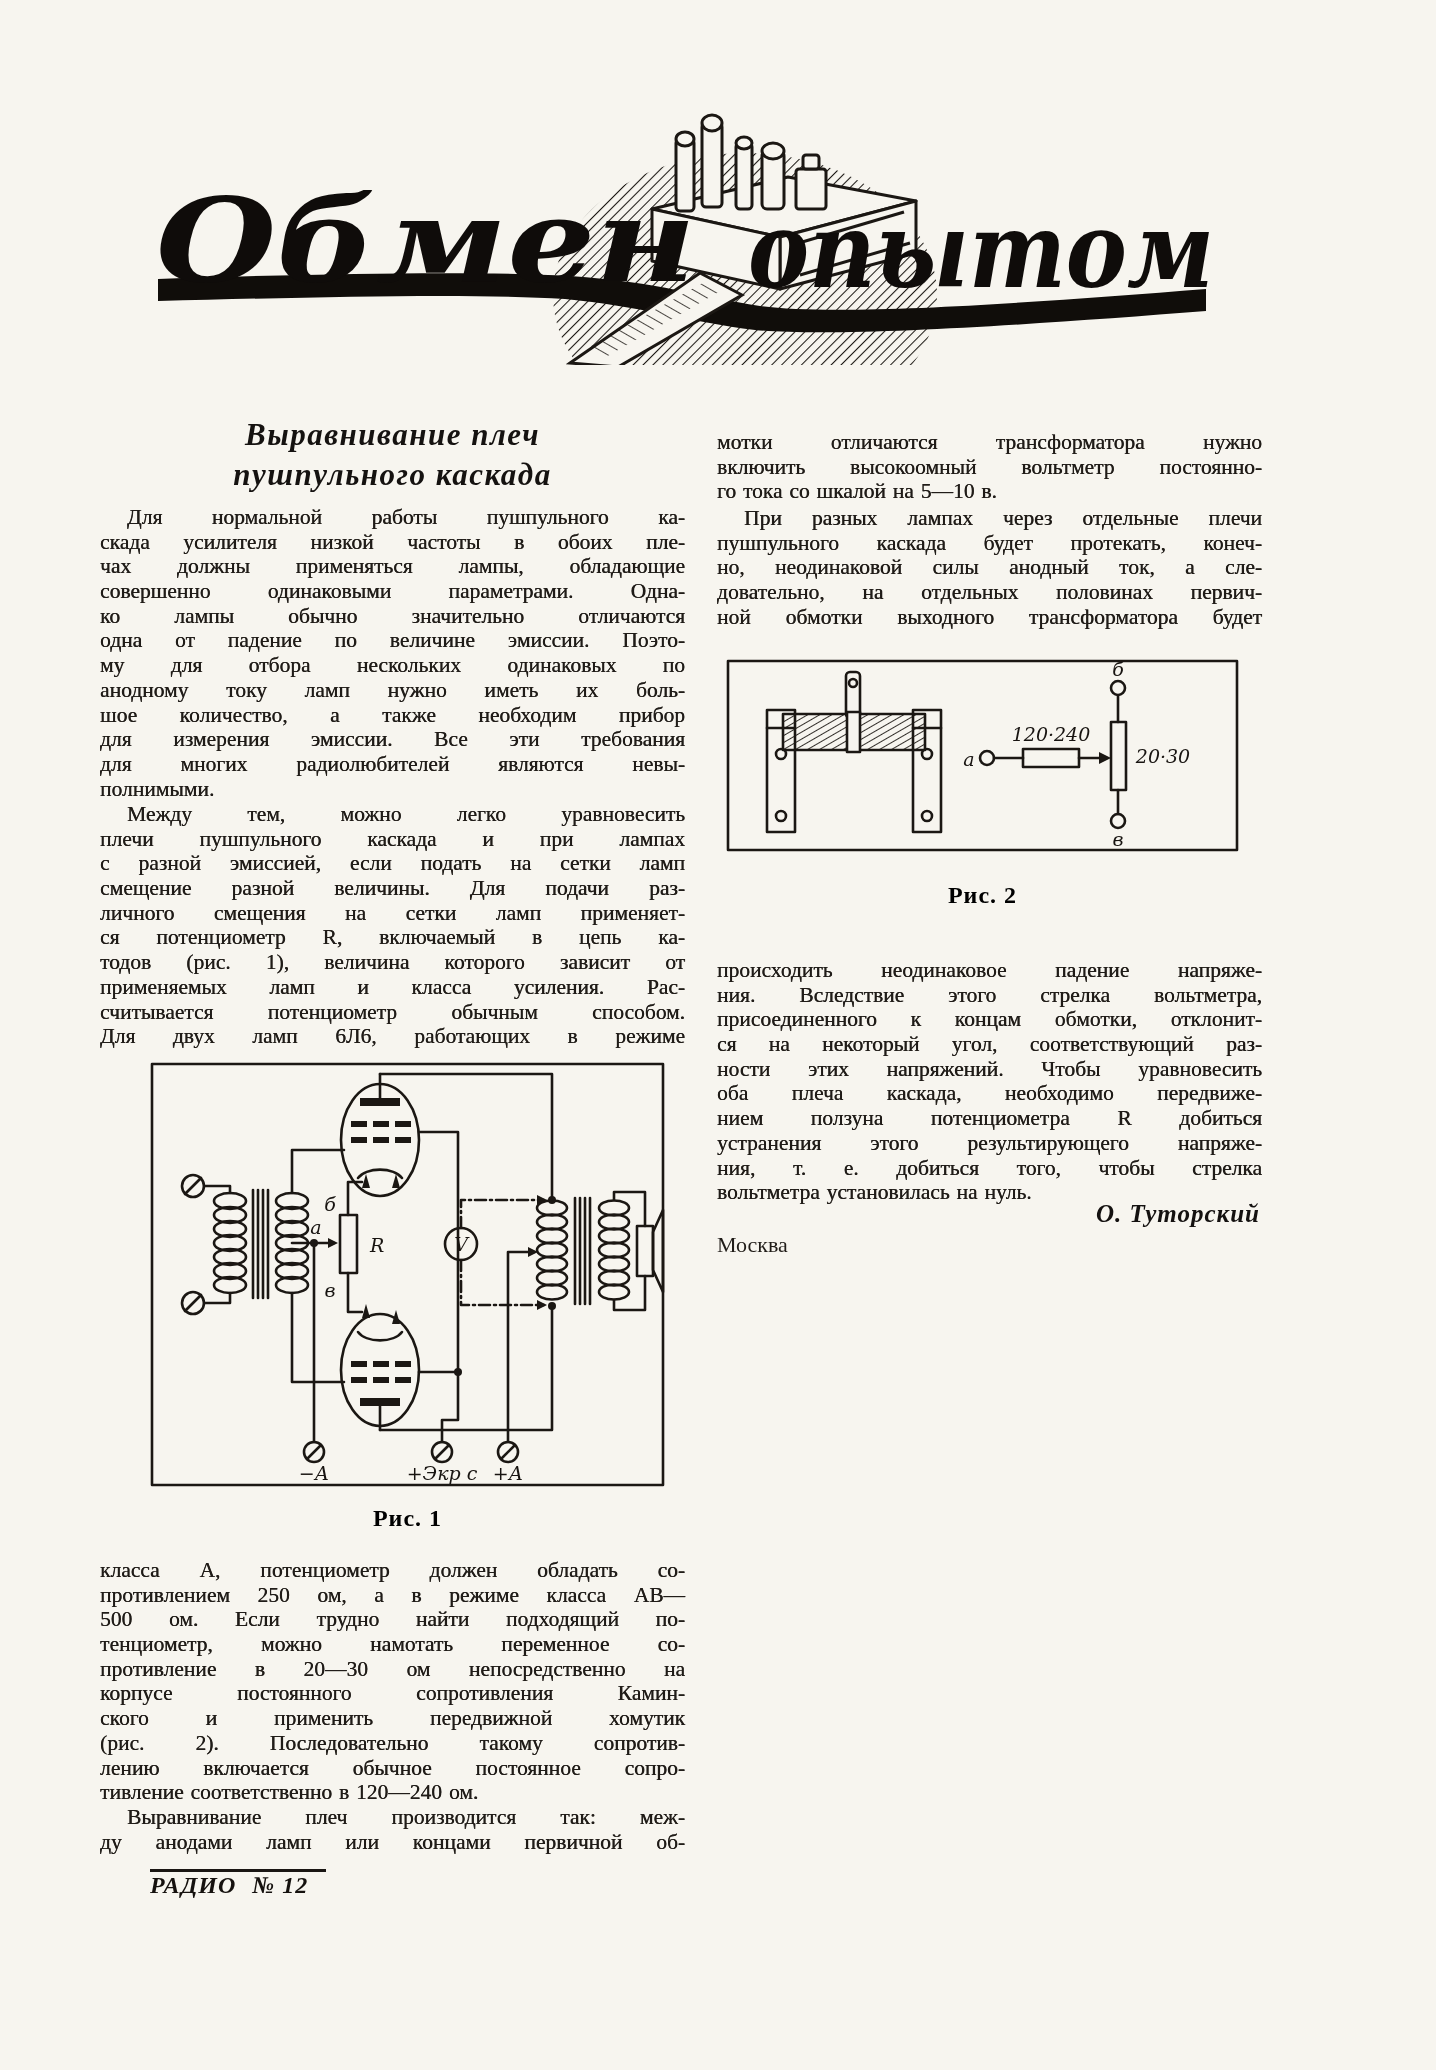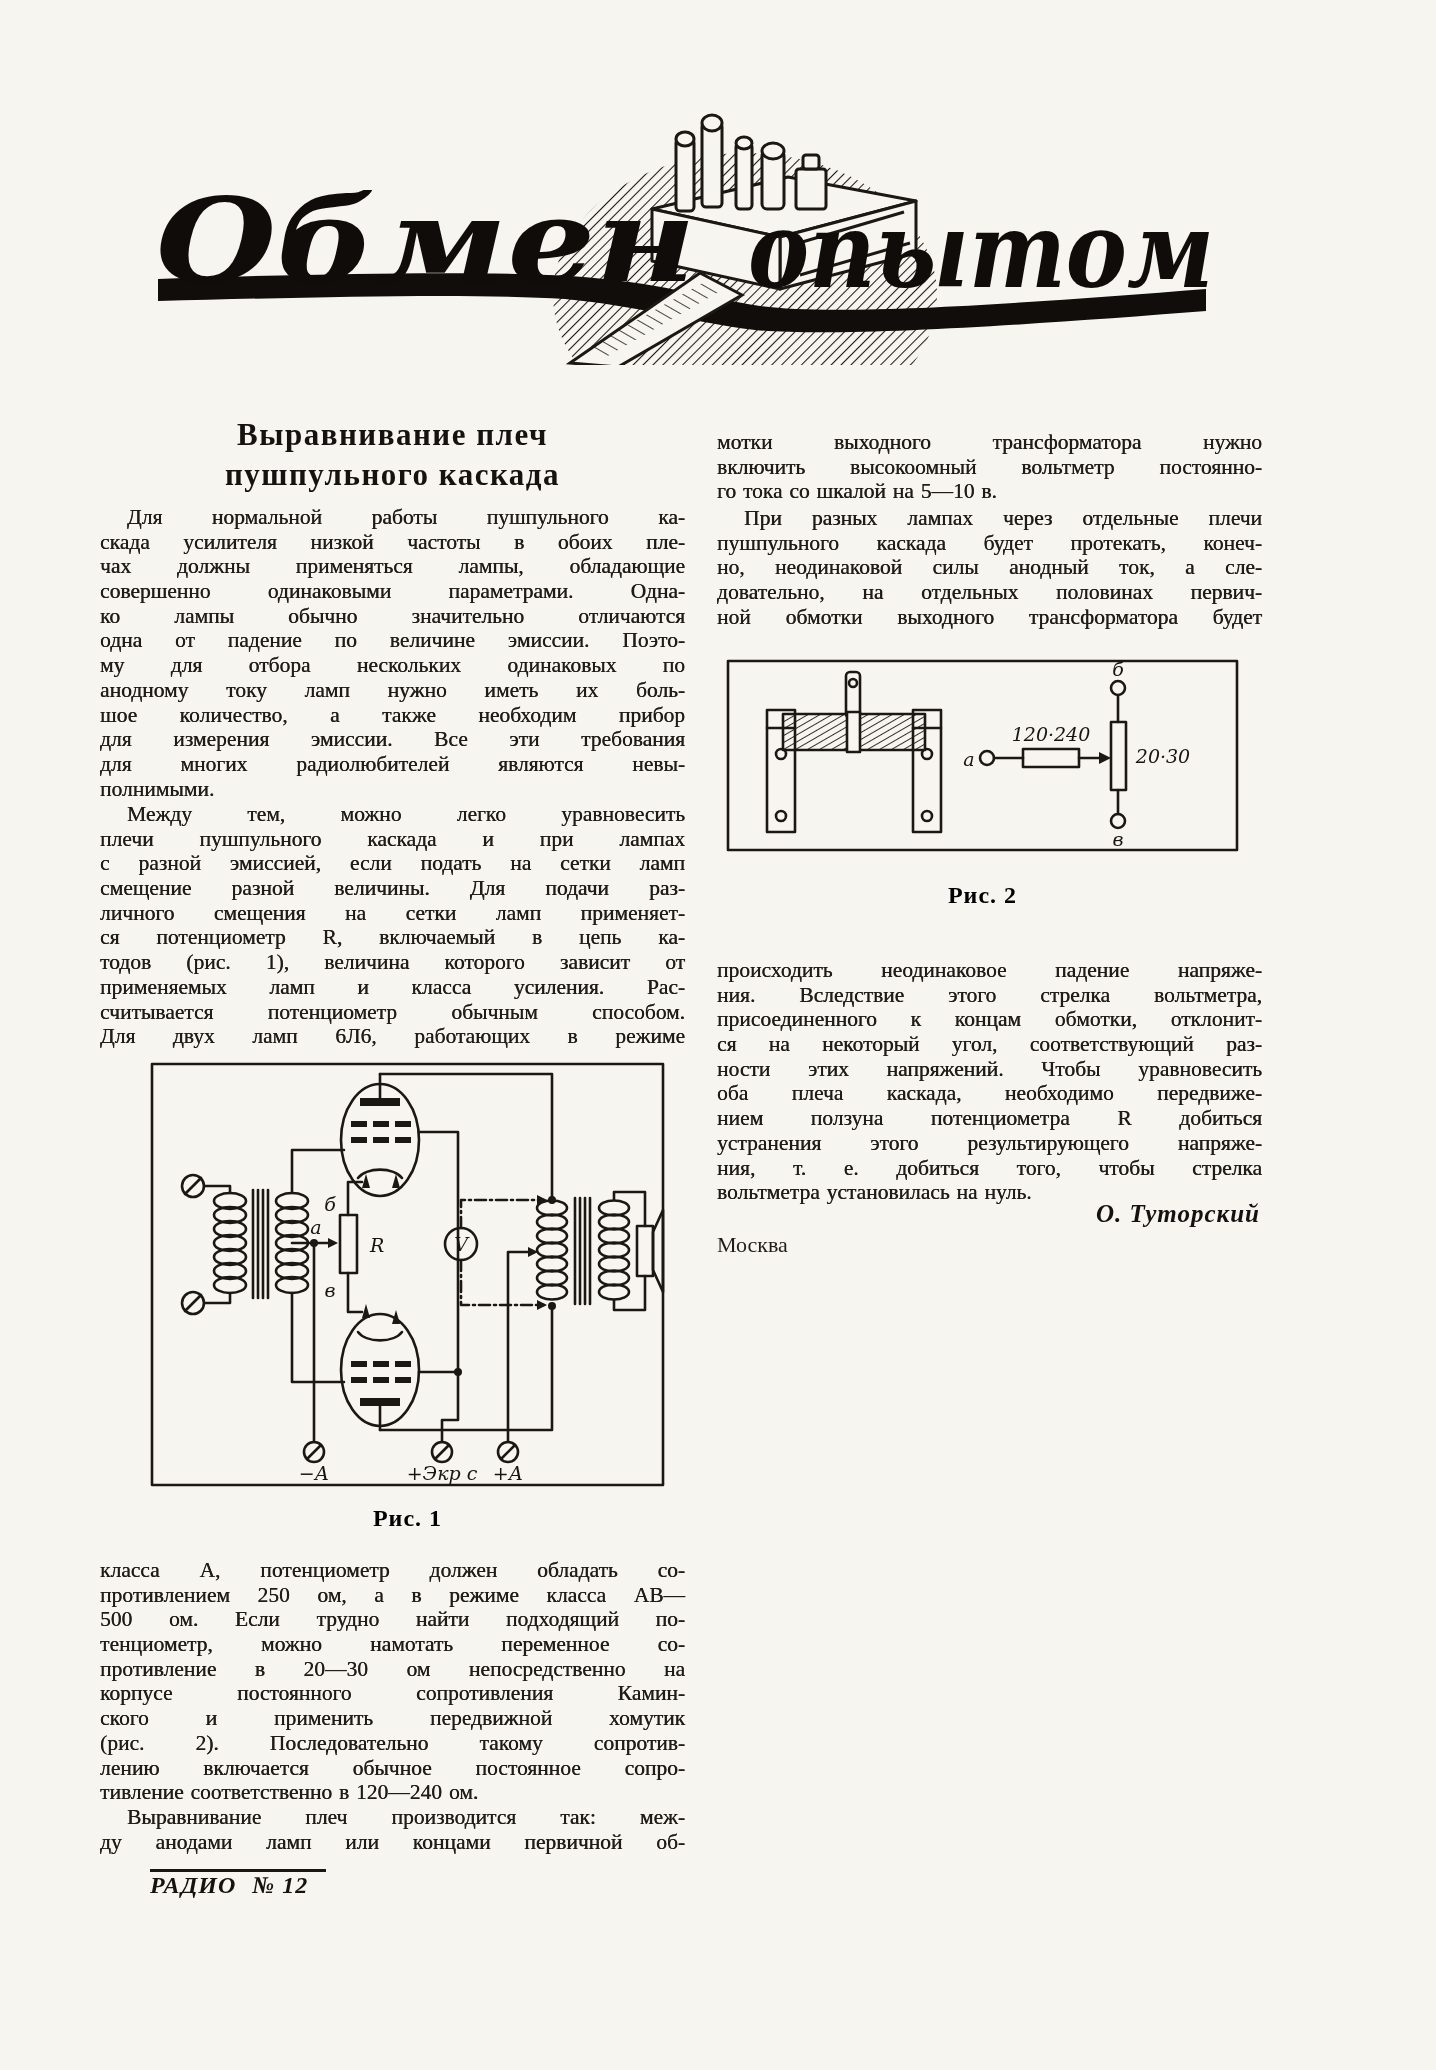--- a/index.html
+++ b/index.html
@@ -15,21 +15,21 @@
   
   #header-art{position:absolute;left:140px;top:105px;width:1160px;height:260px;}
   
   .col{position:absolute;}
   #left-col{left:100px;top:415px;width:585px;height:1460px;}
   #right-col{left:717px;top:430px;width:545px;height:840px;}
   .abs{position:absolute;left:0;right:0;}
   
   .title{
     text-align:center;font-weight:700;font-size:31px;line-height:40px;
-    letter-spacing:1.5px;color:#151210;
+    letter-spacing:1.5px;color:#151210;font-style:italic;
   }
   
   .para{font-size:21.5px;color:#201c18;text-shadow:0.35px 0 0 currentColor;}
   .line{
     height:24.7px;line-height:24.7px;
     text-align:justify;text-align-last:justify;
     word-spacing:1.5px;
   }
   .para.indent .line:first-child{text-indent:27px;}
   .para.closed .line:last-child{text-align-last:left;}
@@ -295,21 +295,21 @@
 
     <div class="abs para indent" style="top:1390px">
         <div class="line">Выравнивание плеч производится так: меж-</div>
         <div class="line">ду анодами ламп или концами первичной об-</div>
       </div>
   </div>
 
   <div id="right-col" class="col">
 
     <div class="abs para closed" style="top:0px">
-        <div class="line">мотки выходного трансформатора нужно</div>
+        <div class="line">мотки отличаются трансформатора нужно</div>
         <div class="line">включить высокоомный вольтметр постоянно-</div>
         <div class="line">го тока со шкалой на 5—10 в.</div>
       </div>
 
     <div class="abs para indent" style="top:76px">
         <div class="line">При разных лампах через отдельные плечи</div>
         <div class="line">пушпульного каскада будет протекать, конеч-</div>
         <div class="line">но, неодинаковой силы анодный ток, а сле-</div>
         <div class="line">довательно, на отдельных половинах первич-</div>
         <div class="line">ной обмотки выходного трансформатора будет</div>

